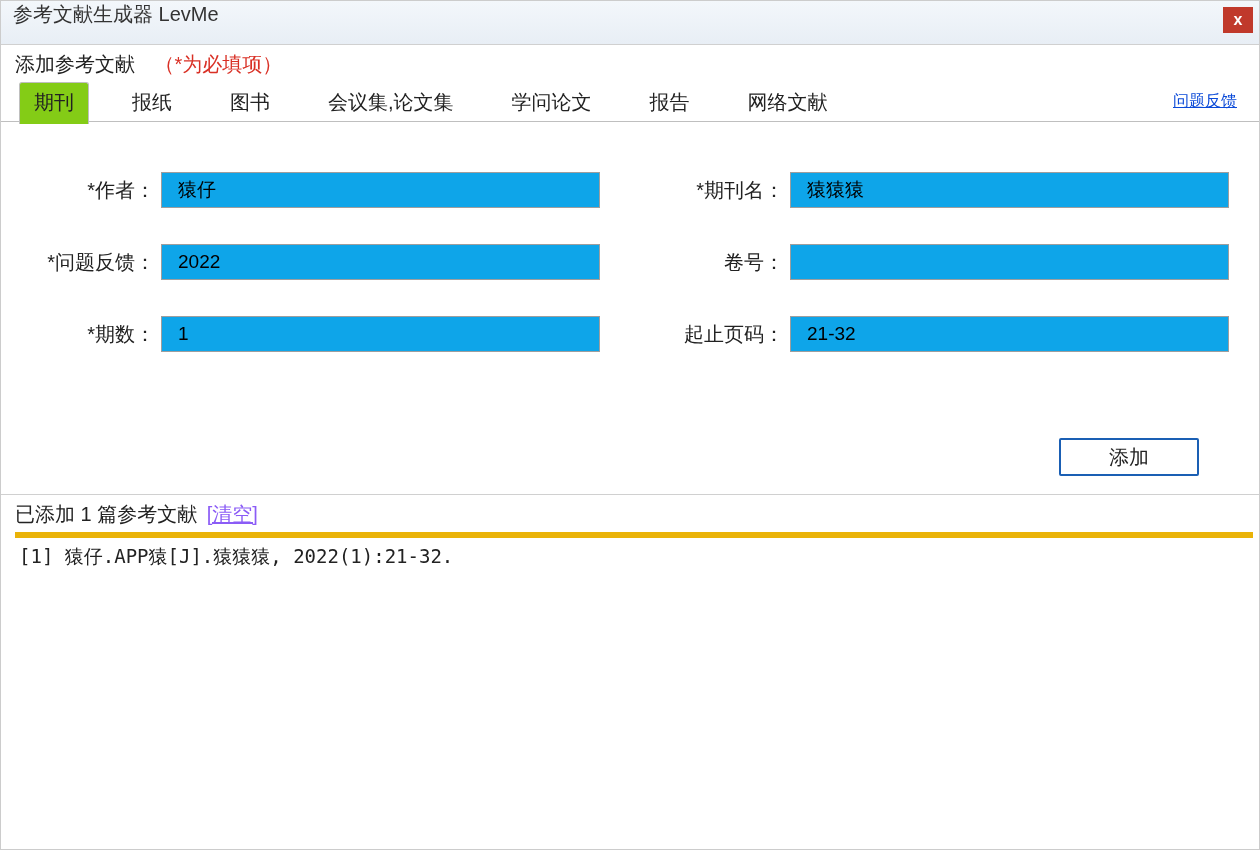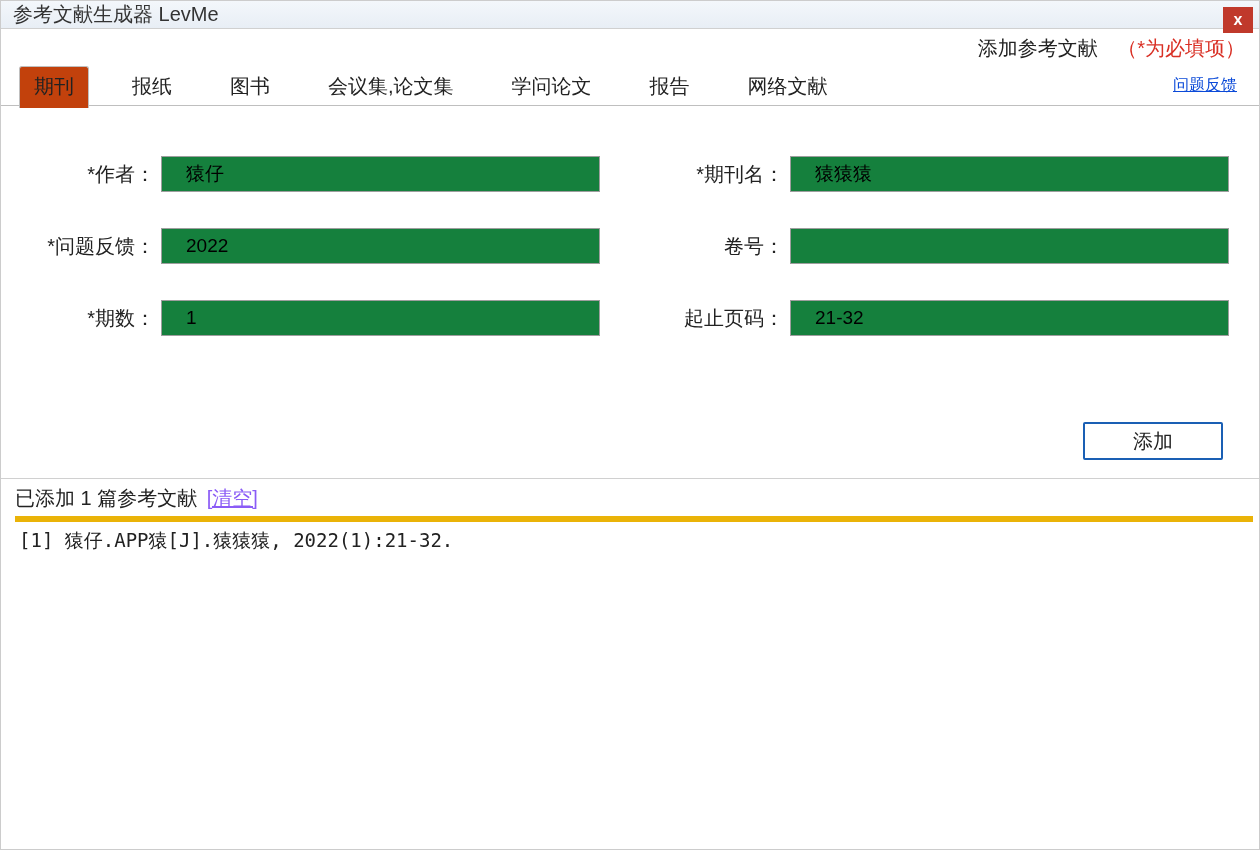--- a/index.html
+++ b/index.html
@@ -14,21 +14,21 @@
   }
   .window {
     width: 1260px;
     height: 850px;
     border: 1px solid #ccc;
     display: flex;
     flex-direction: column;
     position: relative;
   }
   .titlebar {
-    height: 28px;
+    height: 44px;
     background: linear-gradient(#f3f7fb, #e8eef5);
     border-bottom: 1px solid #d0d0d0;
     display: flex;
     align-items: flex-start;
     padding: 0 12px;
     font-size: 20px;
     color: #333;
     position: relative;
   }
   .close-btn {
@@ -40,24 +40,23 @@
     background: #c0392b;
     color: #fff;
     display: flex;
     align-items: center;
     justify-content: center;
     font-size: 16px;
     font-weight: bold;
     cursor: pointer;
   }
   .subtitle {
-    padding: 6px 14px 4px 23px;
-    font-size: 20px;
-    color: #222;
-    text-align: right;
+    padding: 6px 14px 4px 14px;
+    font-size: 20px;
+    color: #222;
   }
   .subtitle .req {
     color: #d93025;
     margin-left: 14px;
   }
   .tabs-row {
     display: flex;
     align-items: center;
     padding: 0 18px;
     border-bottom: 1px solid #bfbfbf;
@@ -70,21 +69,21 @@
     font-size: 20px;
     color: #222;
     cursor: pointer;
     border: 1px solid transparent;
     border-bottom: none;
     position: relative;
     top: 1px;
   }
   .tab.active {
     border-color: #bfbfbf;
-    background: #c2410c;
+    background: #84cc16;
     border-top-left-radius: 3px;
     border-top-right-radius: 3px;
   }
   .feedback-link {
     margin-left: auto;
     color: #0b4ad8;
     text-decoration: underline;
     font-size: 16px;
     cursor: pointer;
     padding-right: 4px;
@@ -107,29 +106,29 @@
     width: 130px;
     text-align: right;
     font-size: 20px;
     color: #222;
     padding-right: 6px;
   }
   .field input {
     flex: 1;
     height: 36px;
     font-size: 19px;
-    padding: 2px 24px;
+    padding: 2px 16px;
     border: 1px solid #9e9e9e;
-    background: #15803d;
+    background: #0ea5e9;
     font-family: inherit;
   }
   .add-row {
     display: flex;
     justify-content: flex-end;
-    padding: 30px 36px 18px 30px;
+    padding: 30px 60px 18px 30px;
   }
   .add-btn {
     width: 140px;
     height: 38px;
     font-size: 20px;
     border: 2px solid #1a5fb4;
     background: #fff;
     color: #222;
     cursor: pointer;
     border-radius: 2px;

